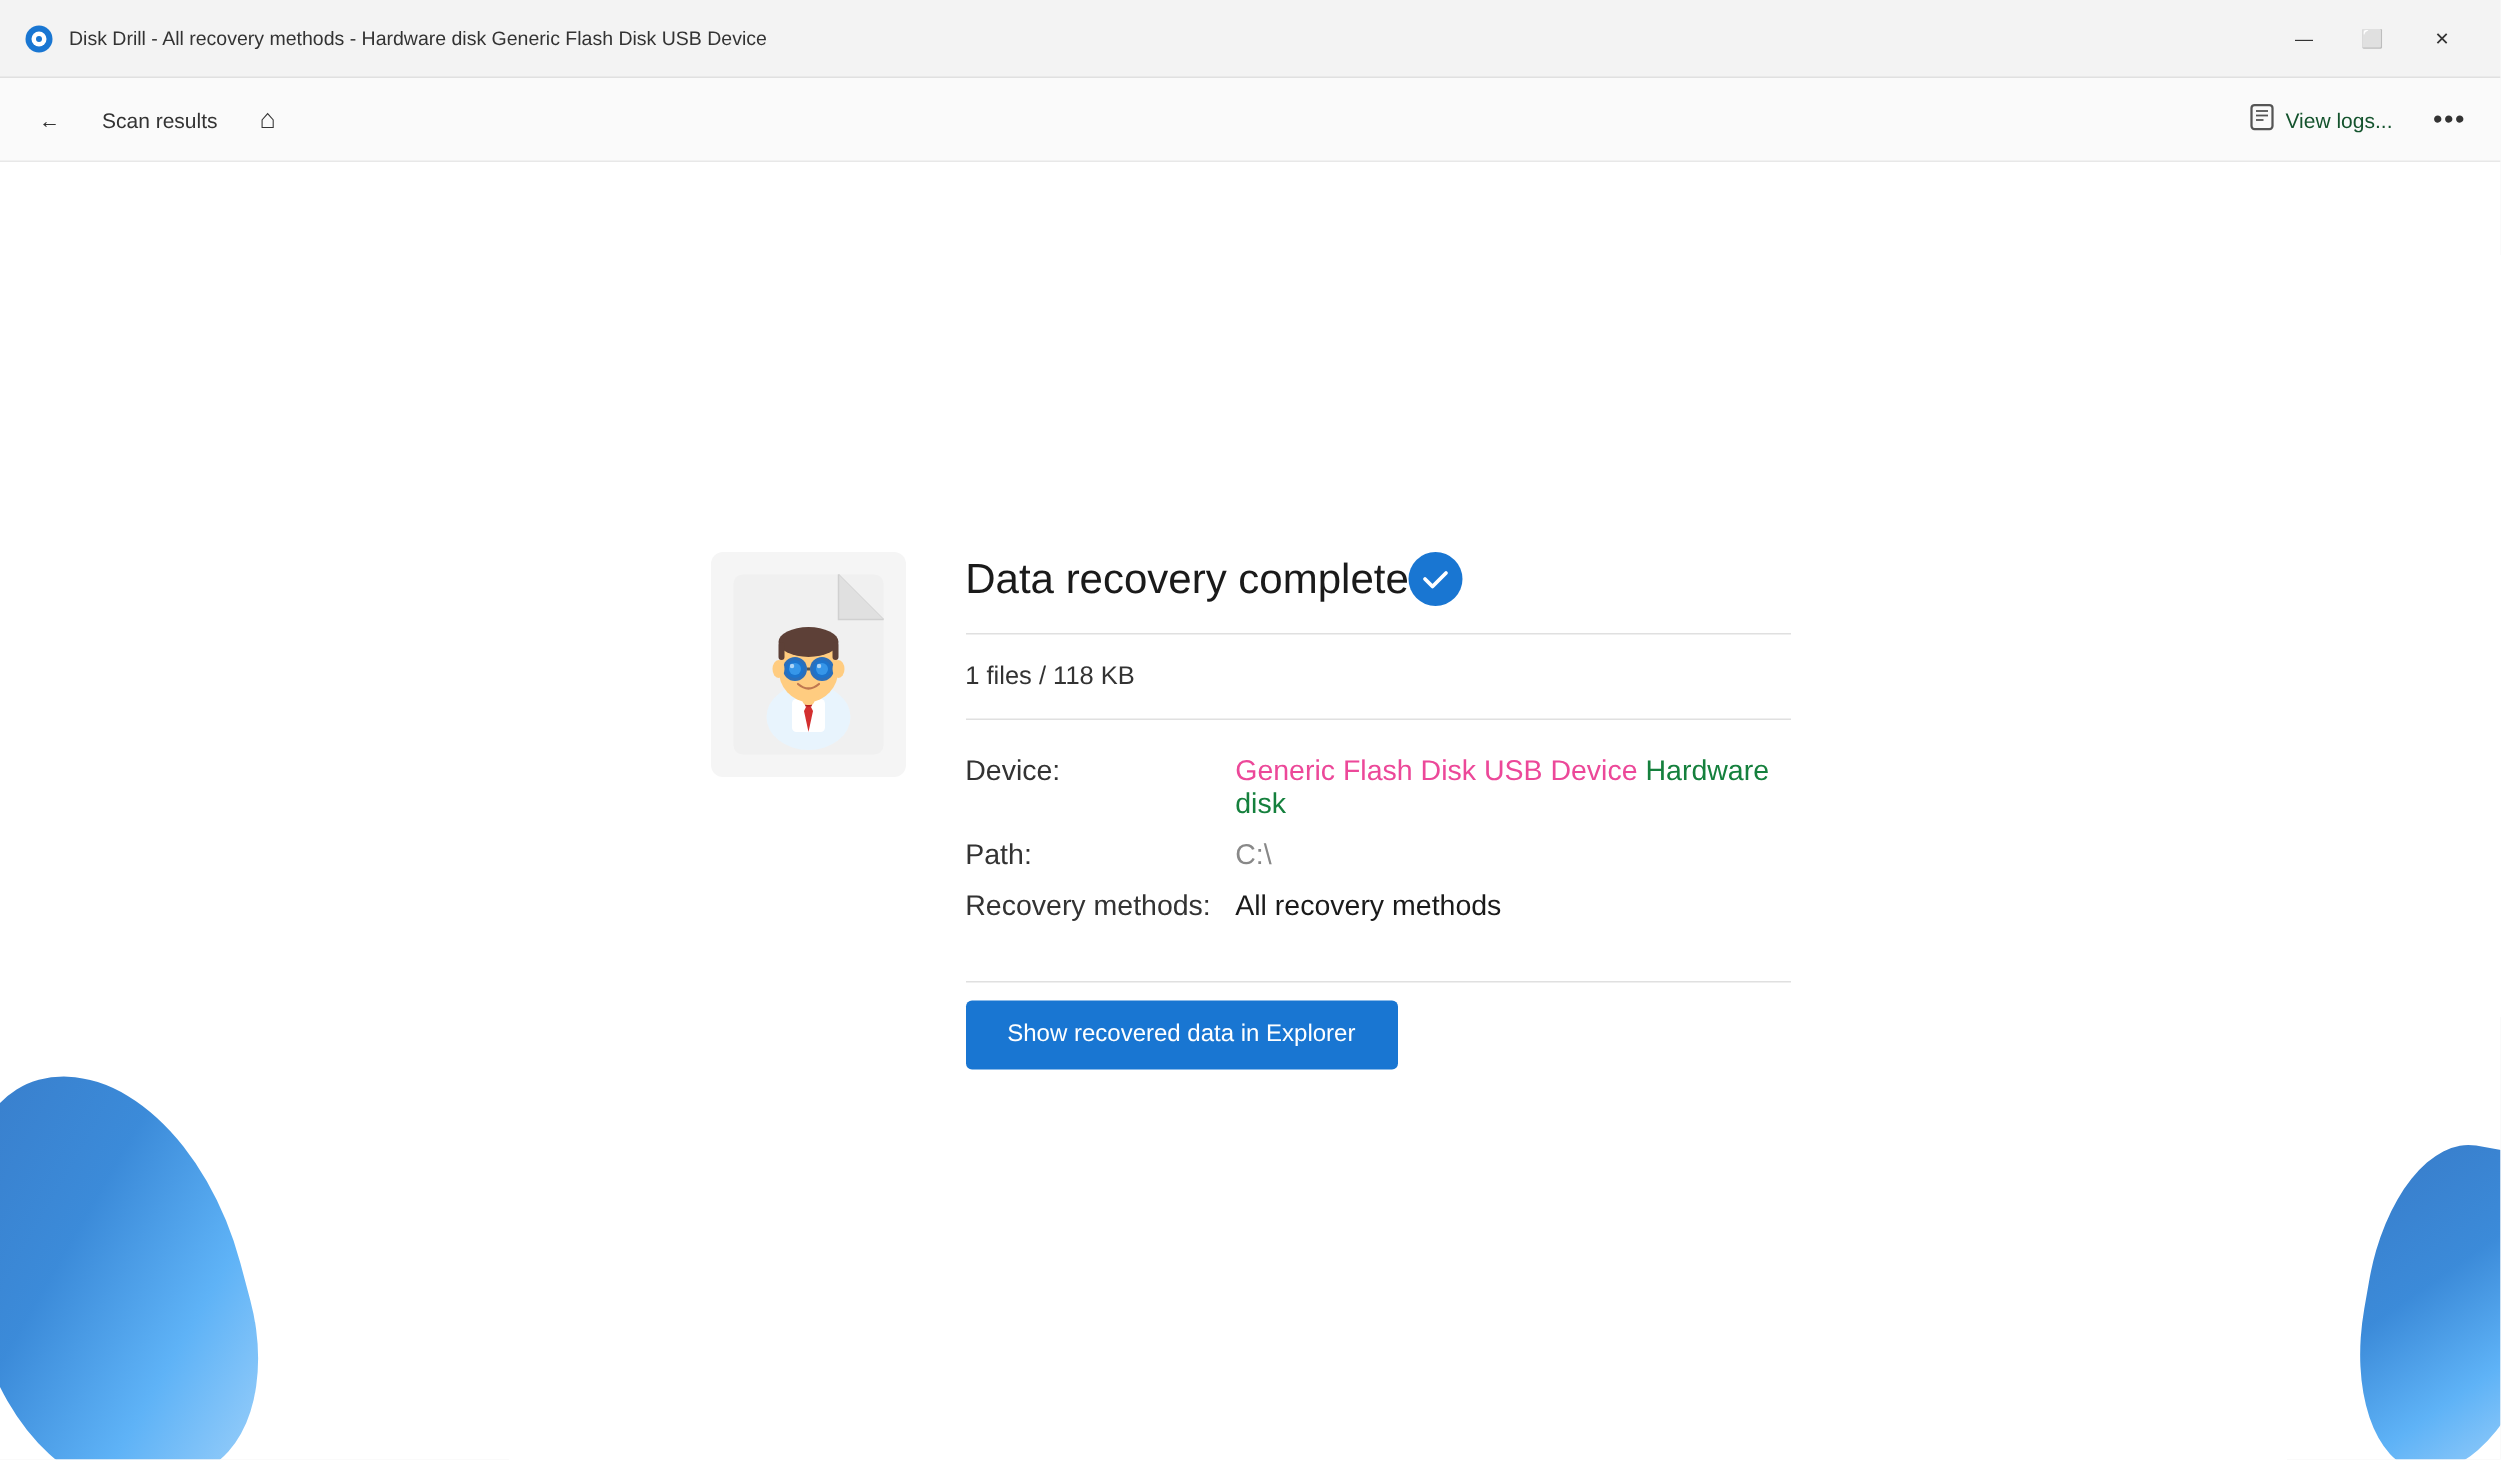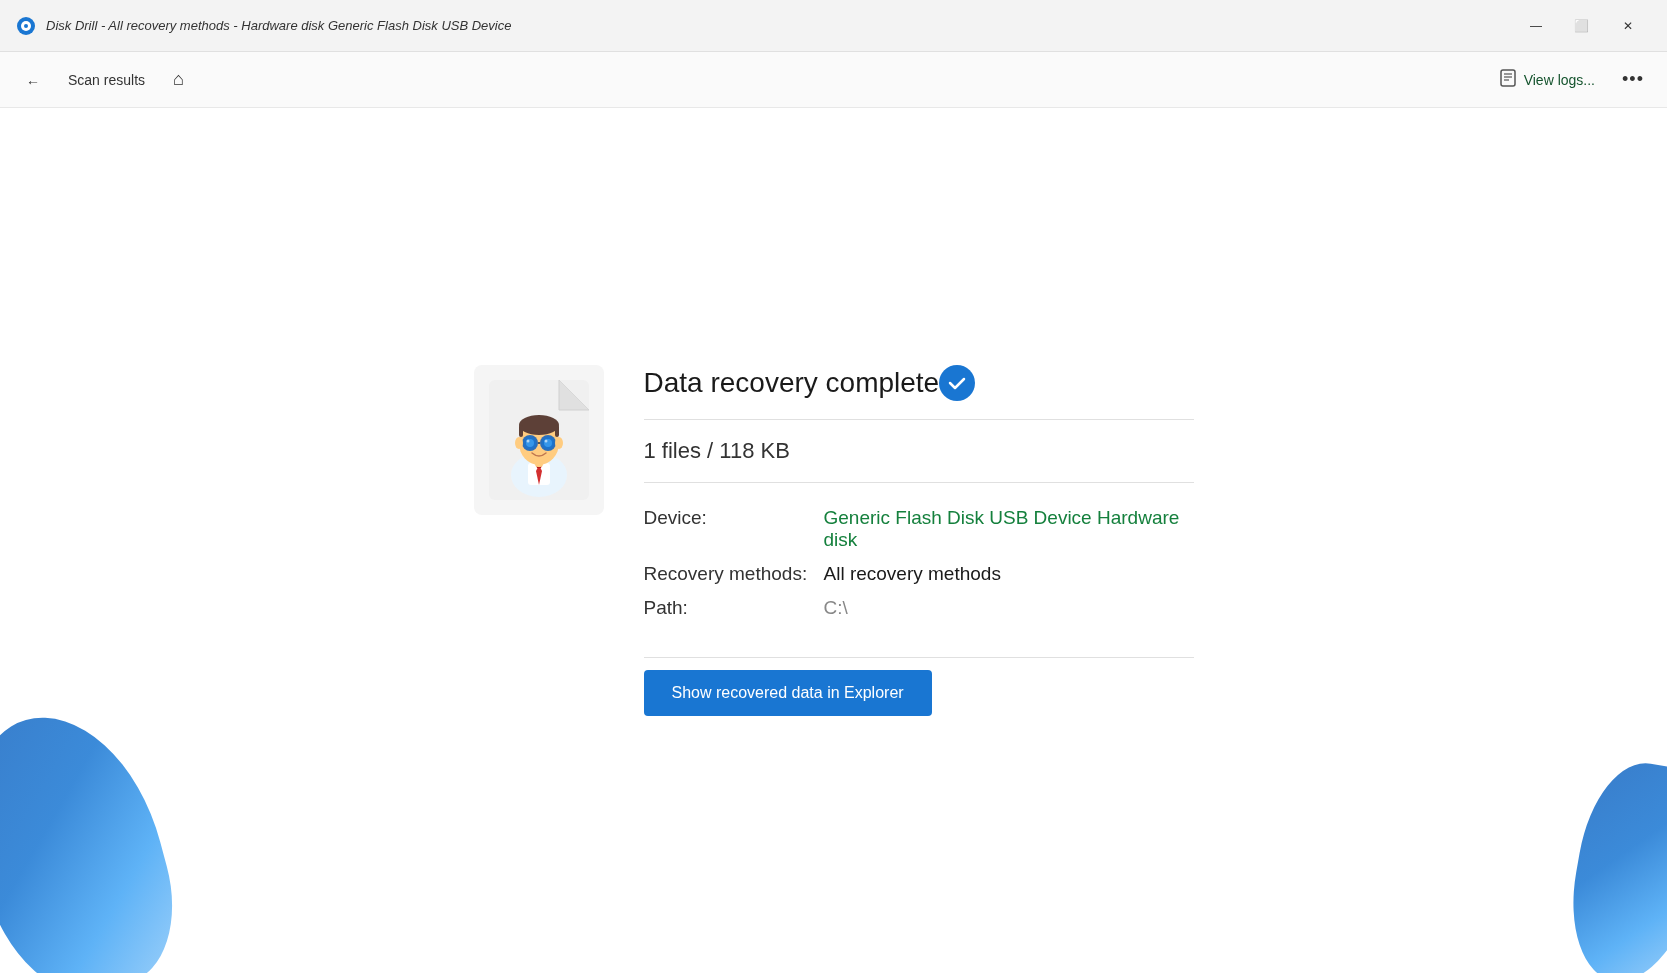--- a/index.html
+++ b/index.html
@@ -27,21 +27,20 @@
       width: 20px;
       height: 20px;
       margin-right: 10px;
       flex-shrink: 0;
     }
 
     .title-bar-text {
       font-size: 13px;
       color: #333;
       flex: 1;
-      font-style: italic;
     }
 
     .window-controls {
       display: flex;
       gap: 0;
     }
 
     .window-btn {
       width: 46px;
       height: 32px;
@@ -206,21 +205,21 @@
       background: #1976d2;
       border-radius: 50%;
       display: flex;
       align-items: center;
       justify-content: center;
       color: white;
       font-size: 20px;
     }
 
     .files-summary {
-      font-size: 22px;
+      font-size: 17px;
       font-weight: 400;
       color: #333;
       padding-bottom: 18px;
       border-bottom: 1px solid #e0e0e0;
       margin-bottom: 18px;
     }
 
     .details-table {
       width: 100%;
       border-collapse: collapse;
@@ -237,21 +236,21 @@
       color: #333;
       font-weight: 500;
       width: 180px;
     }
 
     .details-table tr td:last-child {
       color: #1a1a1a;
     }
 
     .device-name-primary {
-      color: #15803d;
+      color: #ec4899;
       font-weight: 500;
     }
 
     .device-name-secondary {
       color: #15803d;
       font-weight: 400;
     }
 
     .details-divider {
       border: none;
@@ -390,26 +389,26 @@
       <table class="details-table">
         <tbody>
             <tr>
           <td>Device:</td>
           <td>
             <span class="device-name-primary">Generic Flash Disk USB Device</span>
             <span class="device-name-secondary"> <span>Hardware disk</span></span>
           </td>
         </tr>
         <tr>
+          <td>Path:</td>
+          <td style="color:#888;">C:\</td>
+        </tr>
+        <tr>
           <td>Recovery methods:</td>
           <td>All recovery methods</td>
-        </tr>
-        <tr>
-          <td>Path:</td>
-          <td style="color:#888;">C:\</td>
         </tr>
       </tbody>
         </table>
 
       <hr class="details-divider">
 
       
       <button class="show-explorer-btn">Show recovered data in Explorer</button>
     </div>
   </div>

